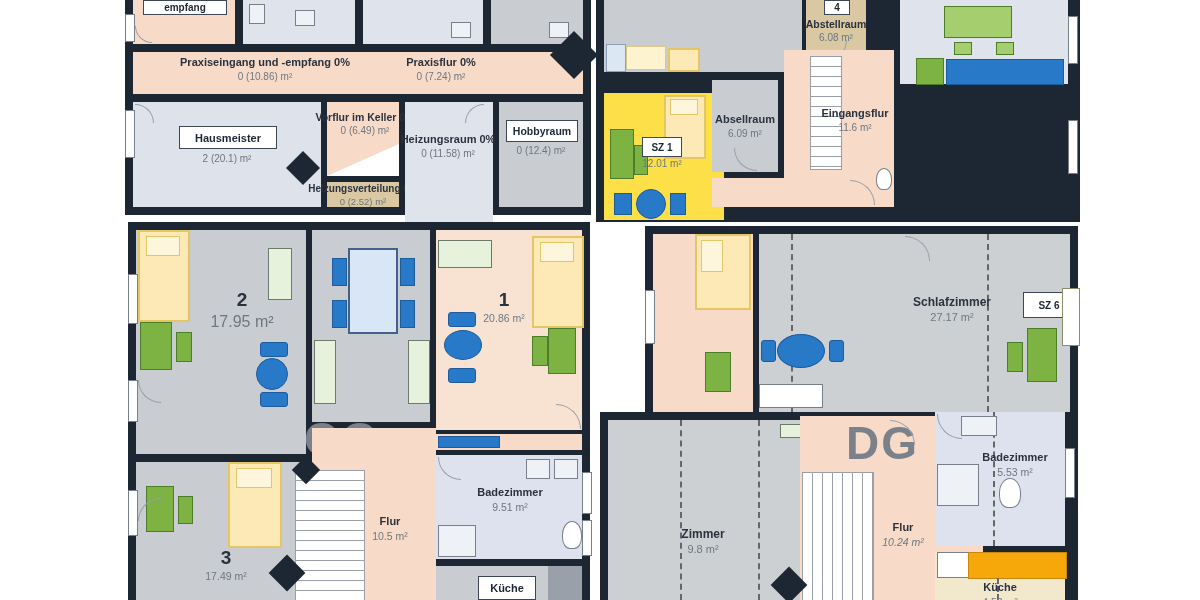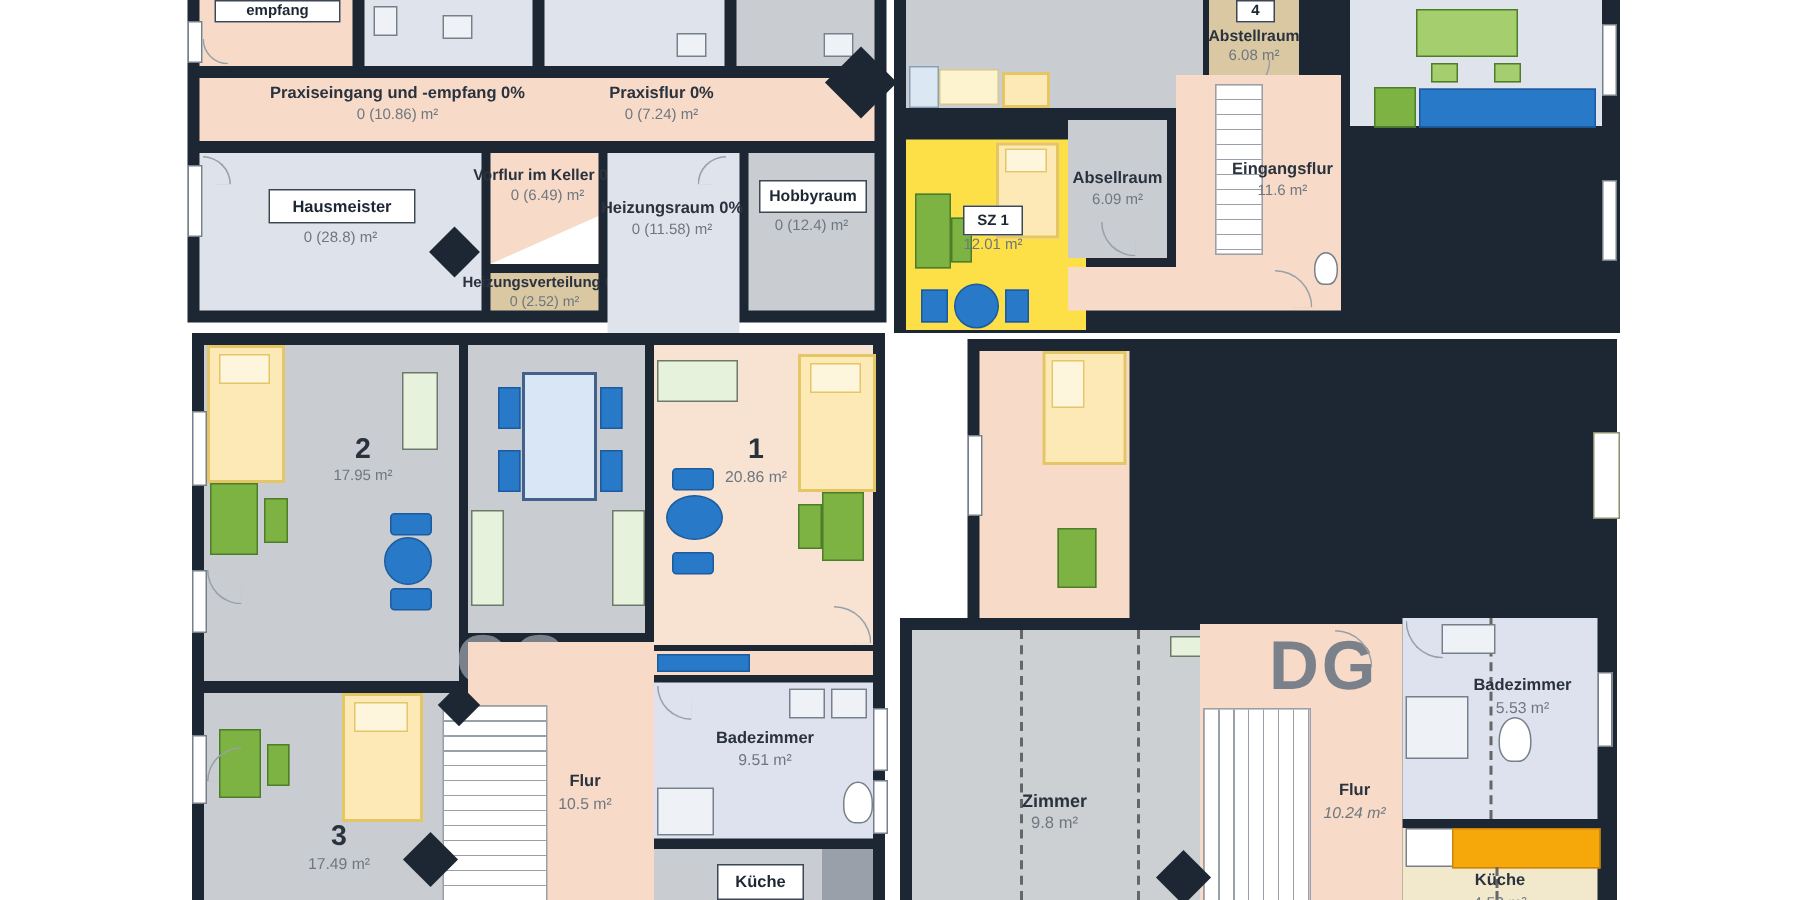--- a/index.html
+++ b/index.html
@@ -61,21 +61,21 @@
       <div class="lbl" style="left:238px;top:3px;width:140px;">
         <div class="rname">Praxisflur 0%</div>
         <div class="rarea">0 (7.24) m²</div>
       </div>
       <div class="dia" style="left:424px;top:-14px;width:34px;height:34px;"></div>
     </div>
 
     <div class="room" style="left:8px;top:102px;width:188px;height:105px;background:#dde2eb;">
       <div class="tagbox" style="left:46px;top:24px;width:96px;height:21px;font-size:11px;">Hausmeister</div>
       <div class="lbl" style="left:46px;top:50px;width:96px;">
-        <div class="rarea">0 (28.8) m²</div>
+        <div class="rarea">2 (20.1) m²</div>
       </div>
       <div class="arc" style="left:2px;top:2px;width:18px;height:18px;border-left:none;border-bottom:none;border-radius:0 100% 0 0;"></div>
     </div>
     <div class="room" style="left:202px;top:102px;width:72px;height:74px;background:#f7dbc8;">
       <div class="lbl" style="left:-42px;top:8px;width:160px;">
         <div class="rname" style="font-size:10.5px;">Vorflur im Keller 0%</div>
         <div class="rarea">0 (6.49) m²</div>
       </div>
       <div style="position:absolute;left:0;top:42px;width:72px;height:32px;background:#fff;clip-path:polygon(0 100%,100% 0,100% 100%);"></div>
     </div>
@@ -174,21 +174,21 @@
 
     <div class="room" style="left:8px;top:8px;width:170px;height:224px;background:#c9cdd1;">
       <div class="bed" style="left:2px;top:0;width:48px;height:88px;">
         <div class="pil" style="left:6px;top:4px;width:32px;height:18px;"></div>
       </div>
       <div class="grn" style="left:4px;top:92px;width:30px;height:46px;"></div>
       <div class="grn" style="left:40px;top:102px;width:14px;height:28px;"></div>
       <div class="pgrn" style="left:132px;top:18px;width:22px;height:50px;"></div>
       <div class="lbl" style="left:66px;top:60px;width:80px;">
         <div class="rnum">2</div>
-        <div class="rarea" style="font-size:10px;">17.95 m²</div>
+        <div class="rarea" style="font-size:16px;">17.95 m²</div>
       </div>
       <div class="blu" style="left:124px;top:112px;width:26px;height:13px;border-radius:3px;"></div>
       <div class="blucir" style="left:120px;top:128px;width:30px;height:30px;"></div>
       <div class="blu" style="left:124px;top:162px;width:26px;height:13px;border-radius:3px;"></div>
       <div class="arc" style="left:2px;top:150px;width:22px;height:22px;border-right:none;border-top:none;border-radius:0 0 0 100%;"></div>
     </div>
 
     <div class="room" style="left:184px;top:8px;width:118px;height:192px;background:#c9cdd1;">
       <div class="ltab" style="left:36px;top:18px;width:46px;height:82px;"></div>
       <div class="blu" style="left:20px;top:28px;width:13px;height:26px;"></div>
@@ -269,35 +269,51 @@
 
   <div class="panel" id="dgtop" style="left:645px;top:226px;width:433px;height:190px;">
     <div class="room" style="left:8px;top:8px;width:100px;height:182px;background:#f7dbc8;">
       <div class="bed" style="left:42px;top:0;width:52px;height:72px;">
         <div class="pil" style="left:4px;top:4px;width:20px;height:30px;"></div>
       </div>
       <div class="grn" style="left:52px;top:118px;width:24px;height:38px;"></div>
     </div>
     <div class="win" style="left:0;top:64px;width:8px;height:52px;"></div>
 
+    <div class="room" style="left:114px;top:8px;width:311px;height:178px;background:#cdd0d2;">
+      <div class="dashv" style="left:32px;top:0;height:178px;"></div>
+      <div class="dashv" style="left:228px;top:0;height:178px;"></div>
+      <div class="lbl" style="left:126px;top:60px;width:134px;">
+        <div class="rname" style="font-size:12px;">Schlafzimmer</div>
+        <div class="rarea" style="font-size:11px;">27.17 m²</div>
+      </div>
+      <div class="tagbox" style="left:264px;top:58px;width:50px;height:24px;">SZ 6</div>
+      <div class="blucir" style="left:18px;top:100px;width:46px;height:32px;"></div>
+      <div class="blu" style="left:2px;top:106px;width:13px;height:20px;border-radius:3px;"></div>
+      <div class="blu" style="left:70px;top:106px;width:13px;height:20px;border-radius:3px;"></div>
+      <div class="grn" style="left:248px;top:108px;width:14px;height:28px;"></div>
+      <div class="grn" style="left:268px;top:94px;width:28px;height:52px;"></div>
+      <div class="tagbox" style="left:0;top:150px;width:62px;height:22px;border-color:#77808a;"></div>
+      <div class="arc" style="left:146px;top:2px;width:24px;height:24px;border-left:none;border-bottom:none;border-radius:0 100% 0 0;"></div>
+    </div>
     <div class="win" style="left:417px;top:62px;width:16px;height:56px;border-color:#8a8f6a;"></div>
   </div>
 
   <div class="panel" id="dgbot" style="left:600px;top:412px;width:478px;height:188px;">
     <div class="room" style="left:8px;top:8px;width:192px;height:180px;background:#cdd0d2;">
       <div class="dashv" style="left:72px;top:0;height:180px;"></div>
       <div class="dashv" style="left:150px;top:0;height:180px;"></div>
       <div class="pgrn" style="left:172px;top:4px;width:22px;height:12px;"></div>
       <div class="lbl" style="left:40px;top:106px;width:110px;">
         <div class="rname" style="font-size:12px;">Zimmer</div>
         <div class="rarea" style="font-size:11px;">9.8 m²</div>
       </div>
     </div>
 
-    <div class="room" style="left:200px;top:4px;width:135px;height:184px;background:#f7dbc8;">
+    <div class="room" style="left:200px;top:4px;width:135px;height:184px;background:#f7dbc8;padding-left:48px;">
       <div class="big" style="left:46px;top:4px;font-size:46px;">DG</div>
       <div class="stairv" style="left:2px;top:56px;width:70px;height:132px;"></div>
       <div class="lbl" style="left:72px;top:104px;width:62px;">
         <div class="rname">Flur</div>
         <div class="rarea" style="font-size:10.5px;font-style:italic;">10.24 m²</div>
       </div>
       <div class="arc" style="left:90px;top:4px;width:24px;height:24px;border-left:none;border-bottom:none;border-radius:0 100% 0 0;"></div>
     </div>
     <div class="dia" style="left:176px;top:160px;width:26px;height:26px;"></div>
 

